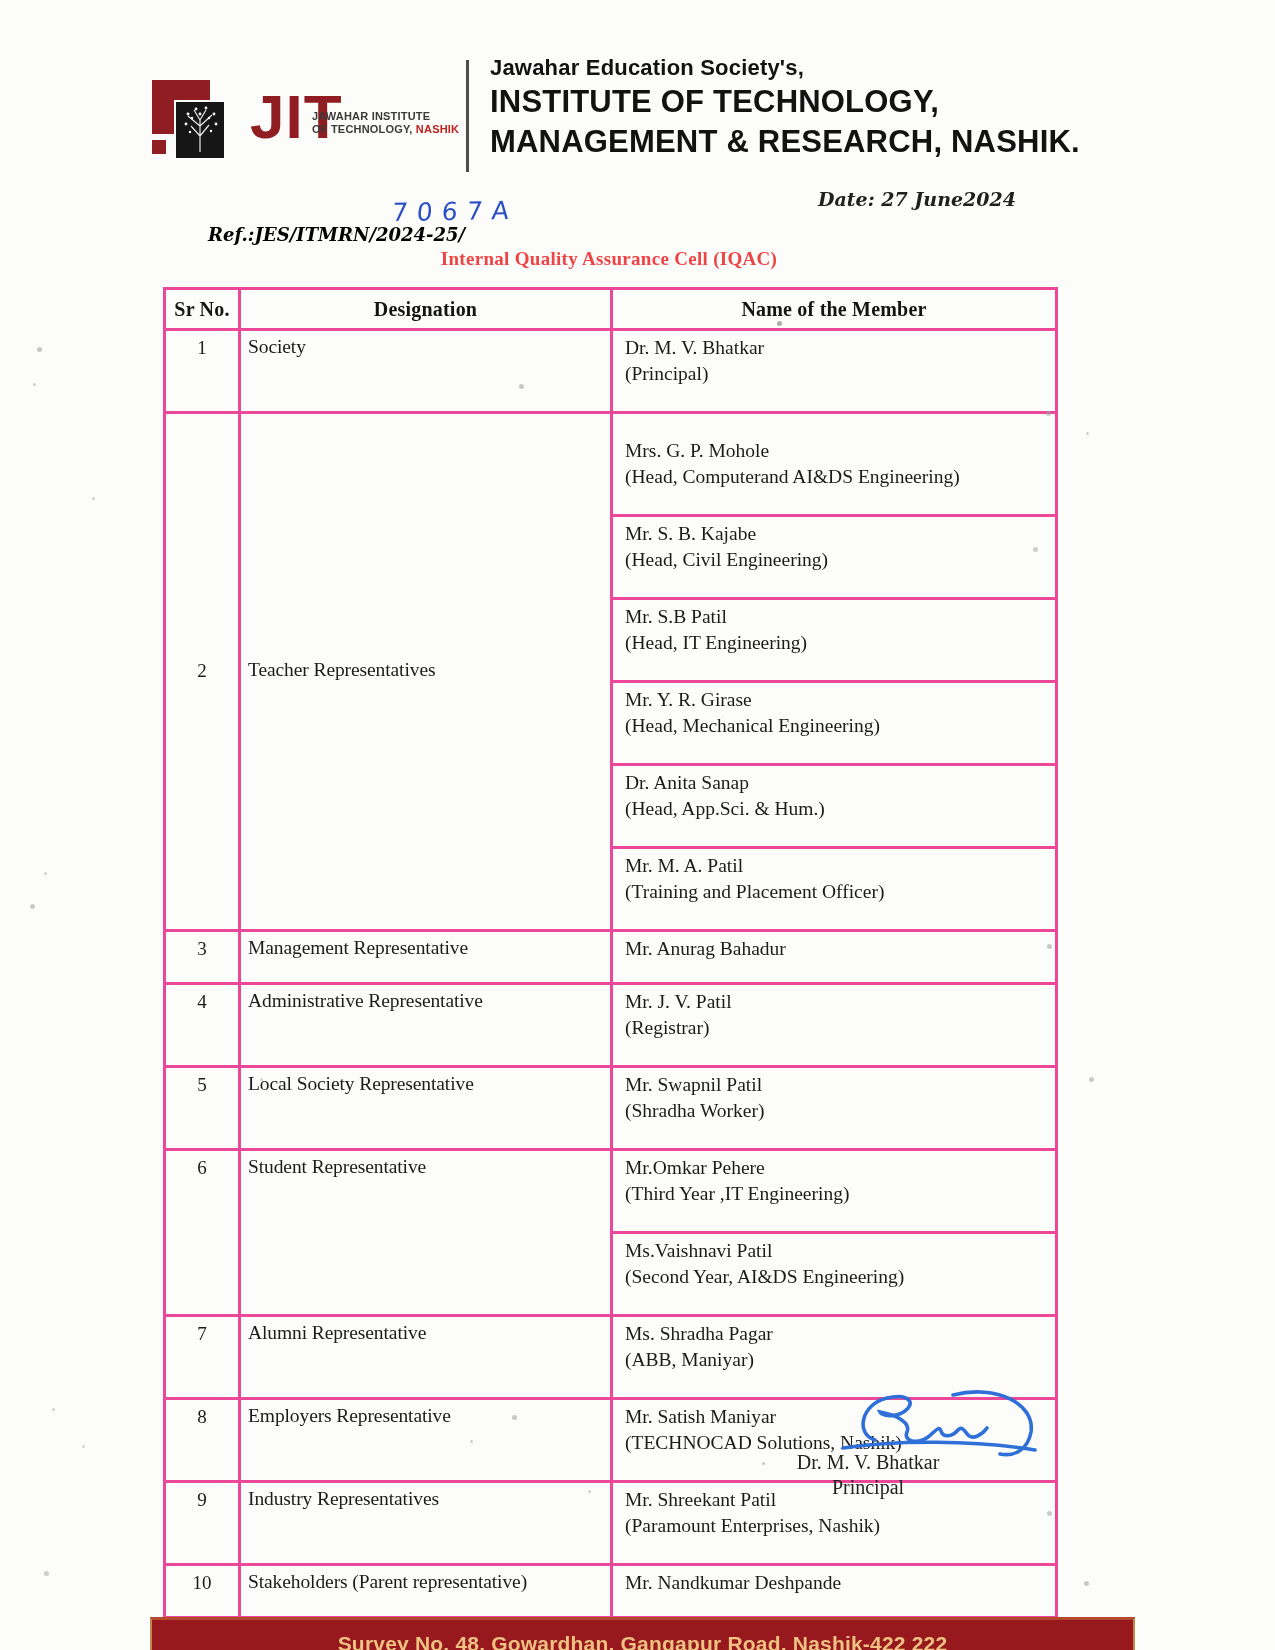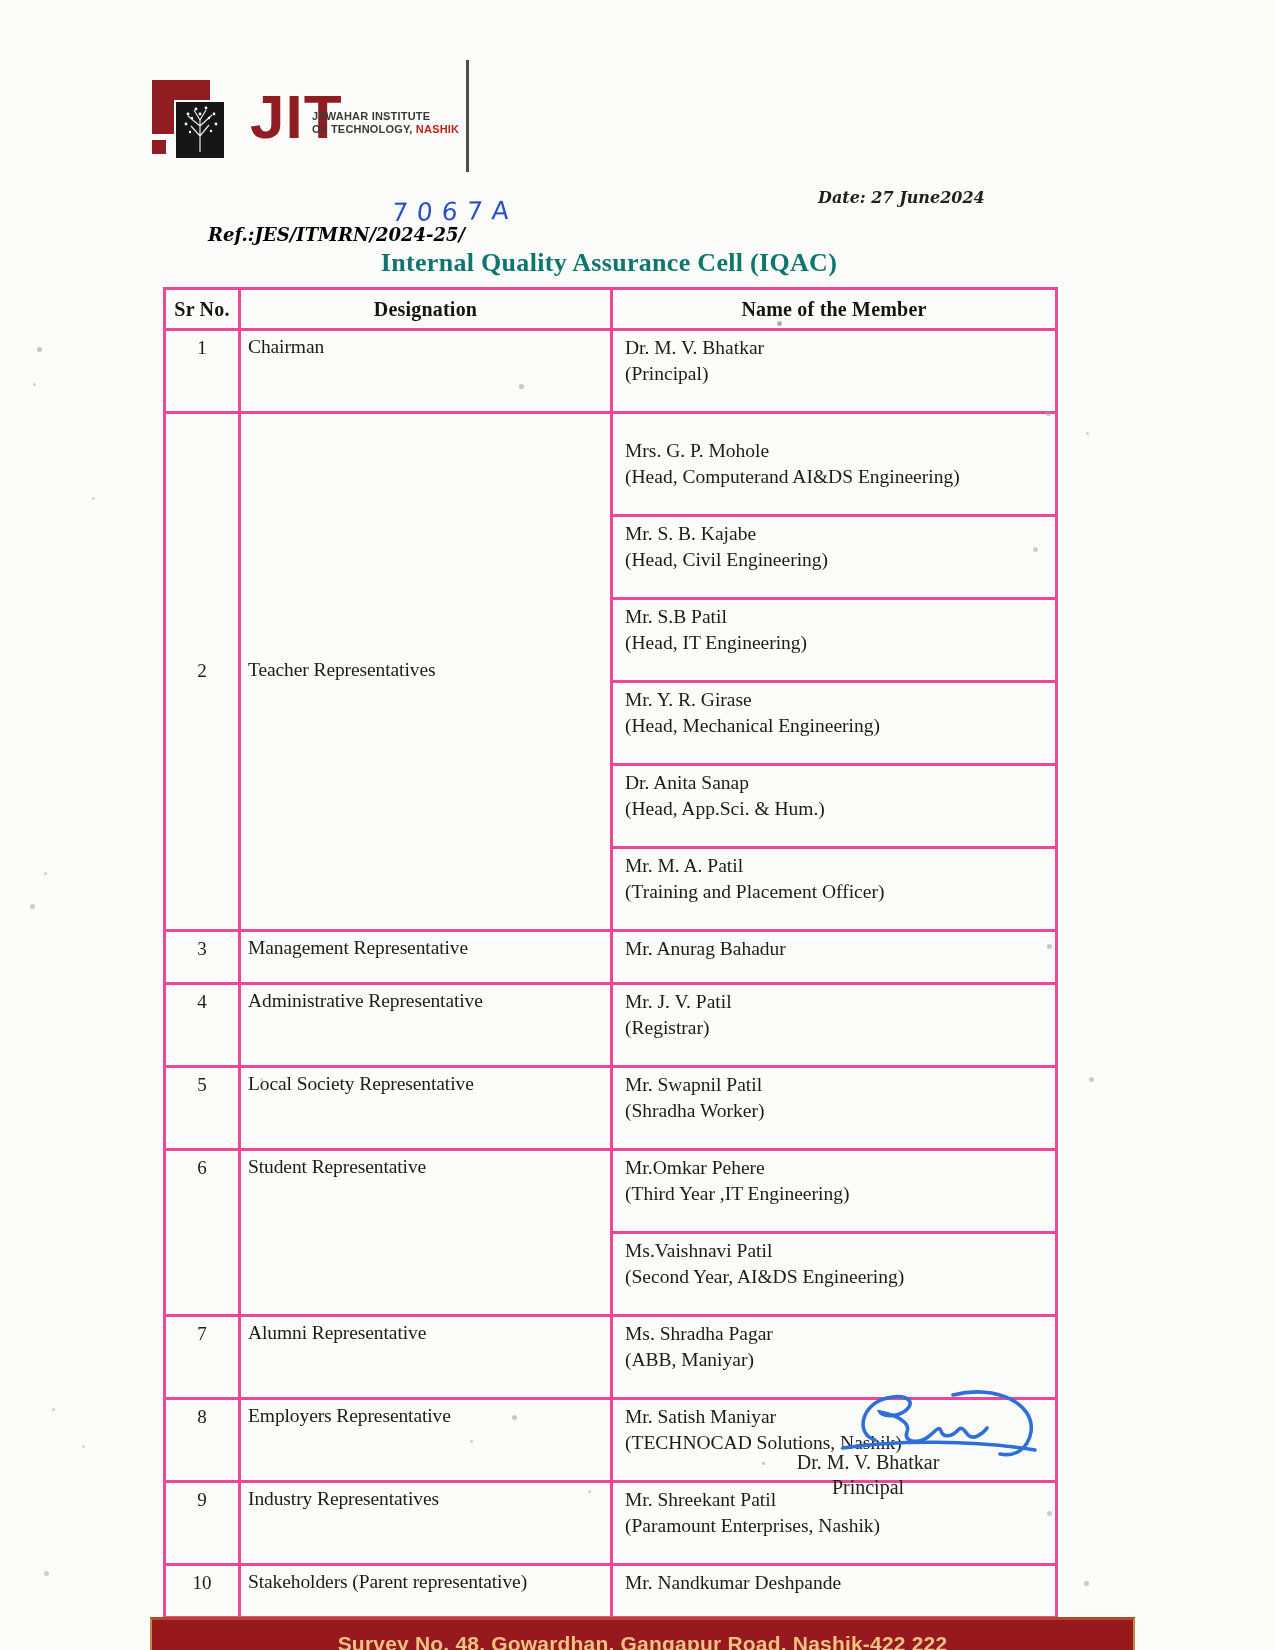--- a/index.html
+++ b/index.html
@@ -37,25 +37,25 @@
     font-family:"Liberation Sans", sans-serif; font-size:13px; color:#3d3d3d;
   }
   .ref-line{position:absolute; left:208px; top:190px; font-family:"DejaVu Serif", serif;
     font-style:italic; font-weight:bold; font-size:18px; color:#000000;margin-top:34px;}
   .ref-hand{
     position:absolute; left:392px; top:197px;
     font-family:"DejaVu Sans", sans-serif; font-size:25px; color:#2a4fc7;
     letter-spacing:9px; transform:skewX(-6deg) rotate(-1deg); font-weight:500;
   }
   .date-line{position:absolute; left:818px; top:188px; font-family:"DejaVu Serif", serif;
-    font-style:italic; font-weight:bold; font-size:16px; color:#20201e;}
+    font-style:italic; font-weight:bold; font-size:19px; color:#20201e;}
   
   .doc-title{
     position:absolute; left:163px; top:248px; width:892px; text-align:center;
-    font-size:26px; font-weight:bold; letter-spacing:.3px; color:#0f766e;
+    font-size:19px; font-weight:bold; letter-spacing:.3px; color:#ef4444;
   }
   table.iqac{
     position:absolute; left:163px; top:287px; width:892px;
     border-collapse:collapse; table-layout:fixed;
   }
   table.iqac col.c1{width:75px;} table.iqac col.c2{width:372px;} table.iqac col.c3{width:445px;}
   table.iqac th, table.iqac td{border:3px solid #ec4899;}
   table.iqac th{
     height:36px; font-size:20px; font-weight:bold; text-align:center; color:#141414;
     letter-spacing:.2px;
@@ -129,20 +129,25 @@
     </div>
     <div class="logo-jit">JIT</div>
     <div class="logo-sub">
       <span>JAWAHAR INSTITUTE</span><br>
       <span>OF TECHNOLOGY, </span><span class="nashik">NASHIK</span>
     </div>
   </div>
 
   <div class="hdr-divider"></div>
 
+  <div class="hdr-text">
+    <div class="hdr-society">Jawahar Education Society's,</div>
+    <div class="hdr-line1">INSTITUTE OF TECHNOLOGY,</div>
+    <div class="hdr-line2">MANAGEMENT &amp; RESEARCH, NASHIK.</div>
+  </div>
 
 
   <div class="ref-line">Ref.:JES/ITMRN/2024-25/</div>
   <div class="ref-hand">7067A</div>
   <div class="date-line">Date: 27 June2024</div>
 
   <div class="doc-title">Internal Quality Assurance Cell (IQAC)</div>
 
   <table class="iqac" id="members-table">
     <colgroup>
@@ -153,21 +158,21 @@
     <thead>
       <tr>
         <th>Sr No.</th>
         <th>Designation</th>
         <th>Name of the Member</th>
       </tr>
     </thead>
     <tbody id="members-tbody">
         <tr>
           <td class="c-sr" rowspan="1">1</td>
-          <td class="c-des" rowspan="1">Chairman</td>
+          <td class="c-des" rowspan="1">Society</td>
           <td class="c-mem">
             <div class="m-name">Dr. M. V. Bhatkar</div>
             <div class="m-detail">(Principal)</div>
           </td>
         </tr>
         <tr>
           <td class="c-sr mid" rowspan="6">2</td>
           <td class="c-des mid" rowspan="6">Teacher Representatives</td>
           <td class="c-mem pad-extra">
             <div class="m-name">Mrs. G. P. Mohole</div>

